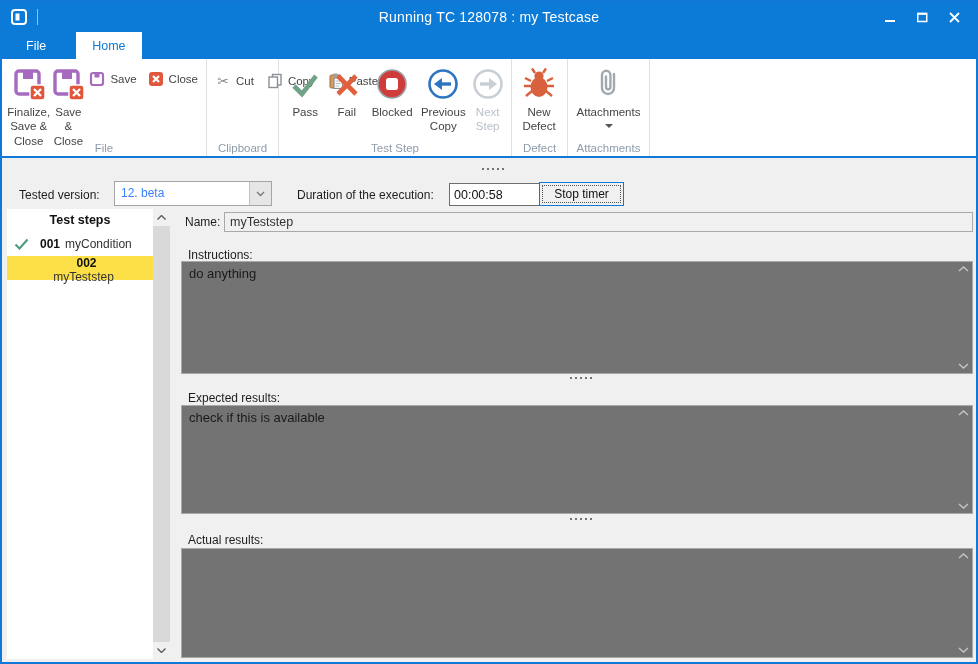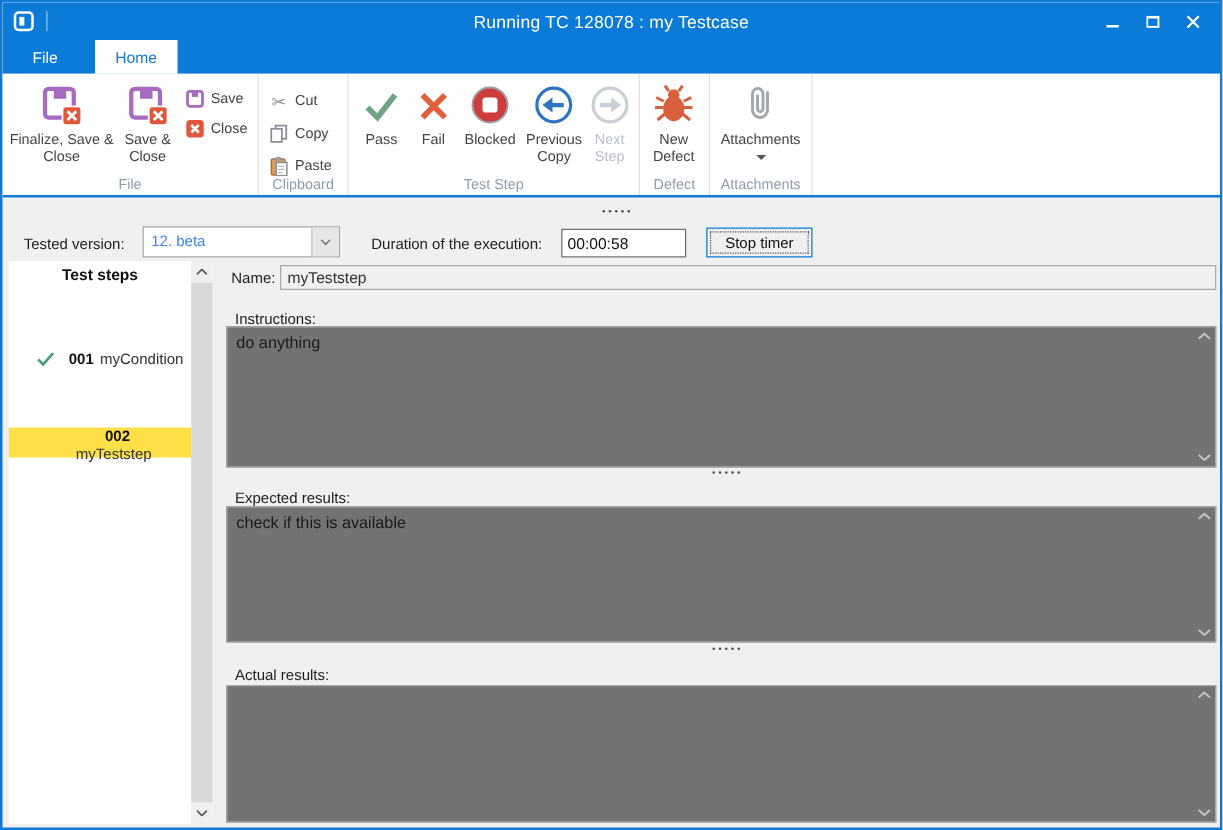--- a/index.html
+++ b/index.html
@@ -20,43 +20,43 @@
   .tab.file { margin-left:8px; }
   .tab.active { background:#fff; color:#1079d8; margin-left:14px; }
 
   
   .ribbon { position:absolute; left:0; top:57px; width:100%; height:99px; background:#fff; border-bottom:2px solid #1079d8; display:flex; }
   .rgroup { position:relative; height:100%; border-right:1px solid #e0e0e0; padding:3px 4px 16px 4px; display:flex; align-items:flex-start; }
   .rgroup-label { position:absolute; left:0; right:0; bottom:2px; text-align:center; font-size:11.5px; color:#8d9cab; }
   .bigbtn { display:flex; flex-direction:column; align-items:center; padding-top:5px; font-size:11.5px; color:#444; text-align:center; line-height:1.25; }
   .bigbtn .bicon { width:34px; height:34px; margin-bottom:4px; flex:none; }
   .bigbtn.disabled { color:#b9c0c7; }
-  .smallcol { display:flex; flex-direction:column; justify-content:flex-end; gap:3px; padding-top:6px; }
+  .smallcol { display:flex; flex-direction:row; justify-content:flex-end; gap:3px; padding-top:6px; }
   .smallbtn { display:flex; align-items:center; gap:5px; font-size:11.5px; color:#444; height:21px; padding:0 4px; }
   .smallbtn .sicon { width:16px; height:16px; flex:none; display:flex; align-items:center; justify-content:center; }
   .drop-arrow { width:0; height:0; border-left:4px solid transparent; border-right:4px solid transparent; border-top:4px solid #555; margin-top:5px; }
 
   
   .dots { position:absolute; display:flex; gap:3px; }
   .dots i { width:2px; height:2px; background:#4a4a4a; border-radius:50%; }
 
   
   .lbl { position:absolute; font-size:12px; color:#1d1d1d; }
   .combo { position:absolute; left:112px; top:179px; width:158px; height:25px; background:#fff; border:1px solid #a5a5a5; display:flex; }
   .combo-text { flex:1; font-size:12px; color:#3b82f6; padding:4px 0 0 6px; }
   .combo-btn { width:22px; border-left:1px solid #c2c2c2; background:#e6e6e6; display:flex; align-items:center; justify-content:center; }
   .textbox { position:absolute; background:#fff; border:1px solid #6e6e6e; font-family:"Liberation Sans", sans-serif; font-size:12.5px; color:#111; padding:0 4px; }
-  .stopbtn { position:absolute; left:563px; top:180px; width:85px; height:24px; background:#f0f0f0; border:1px solid #0b7bd7; font-size:12px; color:#111; display:flex; align-items:center; justify-content:center; position:absolute; }
+  .stopbtn { position:absolute; left:537px; top:180px; width:85px; height:24px; background:#f0f0f0; border:1px solid #0b7bd7; font-size:12px; color:#111; display:flex; align-items:center; justify-content:center; position:absolute; }
   .stopbtn .focus-rect { position:absolute; inset:2px; border:1px dotted #555; pointer-events:none; }
 
   
   .steps-panel { position:absolute; left:5px; top:207px; width:163px; height:450px; background:#fff; display:flex; }
   .steps-list { width:146px; }
   .steps-header { height:23px; font-size:12.5px; font-weight:bold; color:#111; text-align:center; padding-top:4px; }
-  .step-row { height:24px; display:flex; align-items:center; padding-left:22px; font-size:12px; color:#333;margin-top:43px; }
+  .step-row { height:24px; display:flex; align-items:center; padding-left:7px; font-size:12px; color:#333; }
   .step-row.selected { background:#fde047;flex-direction:column; }
   .step-row .num { font-weight:bold; color:#111; margin-left:11px; margin-right:5px; }
   .vscroll { width:17px; background:#f0f0f0; position:relative; }
   .vscroll .arr { position:absolute; left:0; width:17px; height:17px; display:flex; align-items:center; justify-content:center; background:#f0f0f0; }
   .vscroll .arr.up { top:0; } .vscroll .arr.down { bottom:0; }
   .vscroll .thumb { position:absolute; left:0; top:17px; bottom:17px; width:17px; background:#d9d9d9; }
 
   
   .name-input { position:absolute; left:222px; top:210px; width:749px; height:20px; background:#f0f0f0; border:1px solid #a9a9a9; font-family:"Liberation Sans", sans-serif; font-size:12.5px; color:#333; padding:0 5px; }
   .ta { position:absolute; left:179px; width:792px; background:#737373; border:1px solid #a9a9a9; }

